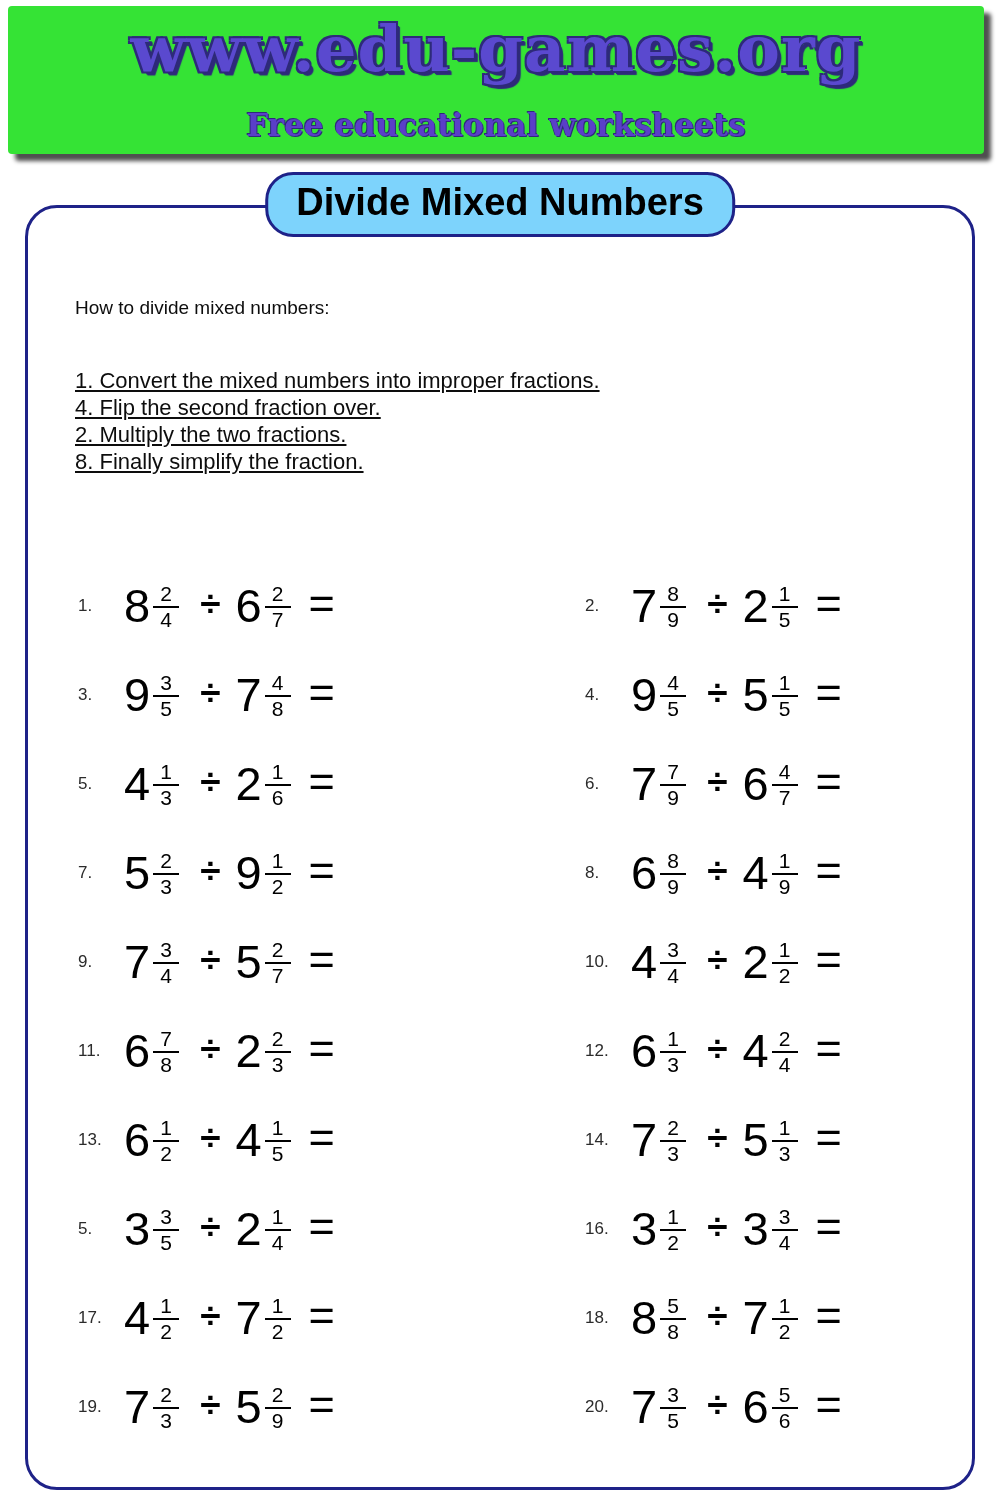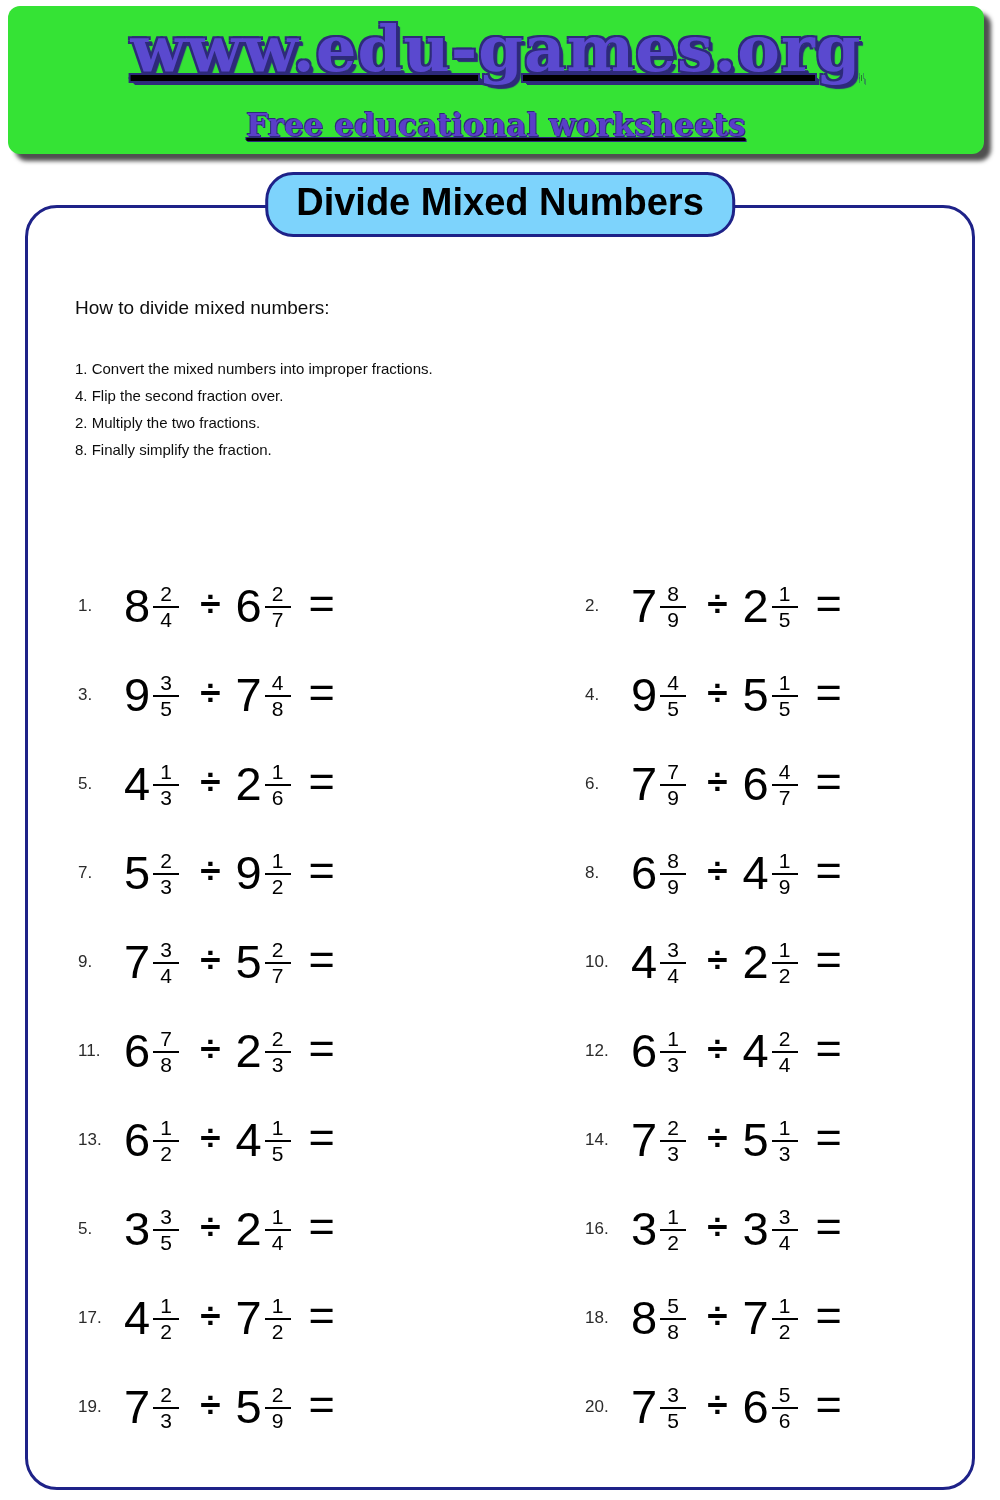--- a/index.html
+++ b/index.html
@@ -2,23 +2,23 @@
 <html><head>
 <meta charset="utf-8">
 <style>
   * { margin:0; padding:0; box-sizing:border-box; }
   html,body { width:1000px; height:1500px; background:#ffffff; font-family:"Liberation Sans", sans-serif; overflow:hidden; }
   .page { position:relative; width:1000px; height:1500px; }
 
   
   .banner {
     position:absolute; left:8px; top:6px; width:976px; height:148px;
-    background:#35e335; border-radius:12px;
+    background:#35e335; border-radius:4px;
     box-shadow:7px 7px 4px #4f4f4f;
-    display:flex; flex-direction:column; align-items:center; justify-content:center;text-decoration:underline;
+    display:flex; flex-direction:column; align-items:center; justify-content:center;
   }
   .site-title {
     font-family:"DejaVu Serif", serif; font-weight:bold;
     font-size:64px; line-height:1; color:#5a49cf; letter-spacing:1px;
     text-shadow:-2px -2px 0 #2e2a7a, 2px -2px 0 #2e2a7a, -2px 2px 0 #2e2a7a,
                  3px 3px 0 #2e2a7a, 4px 4px 1px #2e2a7a;
   }
   .tagline {
     margin-top:26px;
     font-family:"DejaVu Serif", serif; font-weight:bold;
@@ -36,22 +36,22 @@
   }
 
   
   .sheet {
     position:absolute; left:25px; top:205px; width:950px; height:1285px;
     border:3px solid #1e2288; border-radius:32px; background:#fff; z-index:1;
   }
 
   
   .instructions { position:absolute; left:75px; top:297px; z-index:2; color:#0d0d0d; }
-  .instructions-heading { font-size:19px; margin-bottom:36px; }
-  .instructions-list { font-size:15px; line-height:27px; }
+  .instructions-heading { font-size:19px; margin-bottom:48px; }
+  .instructions-list { font-size:22px; line-height:27px;text-decoration:underline; }
 
   
   .problems {
     position:absolute; left:78px; top:561px; width:860px; z-index:2;
     display:grid; grid-template-columns:507px 1fr; grid-auto-rows:89px;
     align-items:center;
   }
   .problem { display:flex; align-items:center; color:#000; }
   .problem-number { width:46px; font-size:17px; color:#2b2b2b; flex:0 0 46px; }
   .whole { font-size:47px; line-height:1; }

